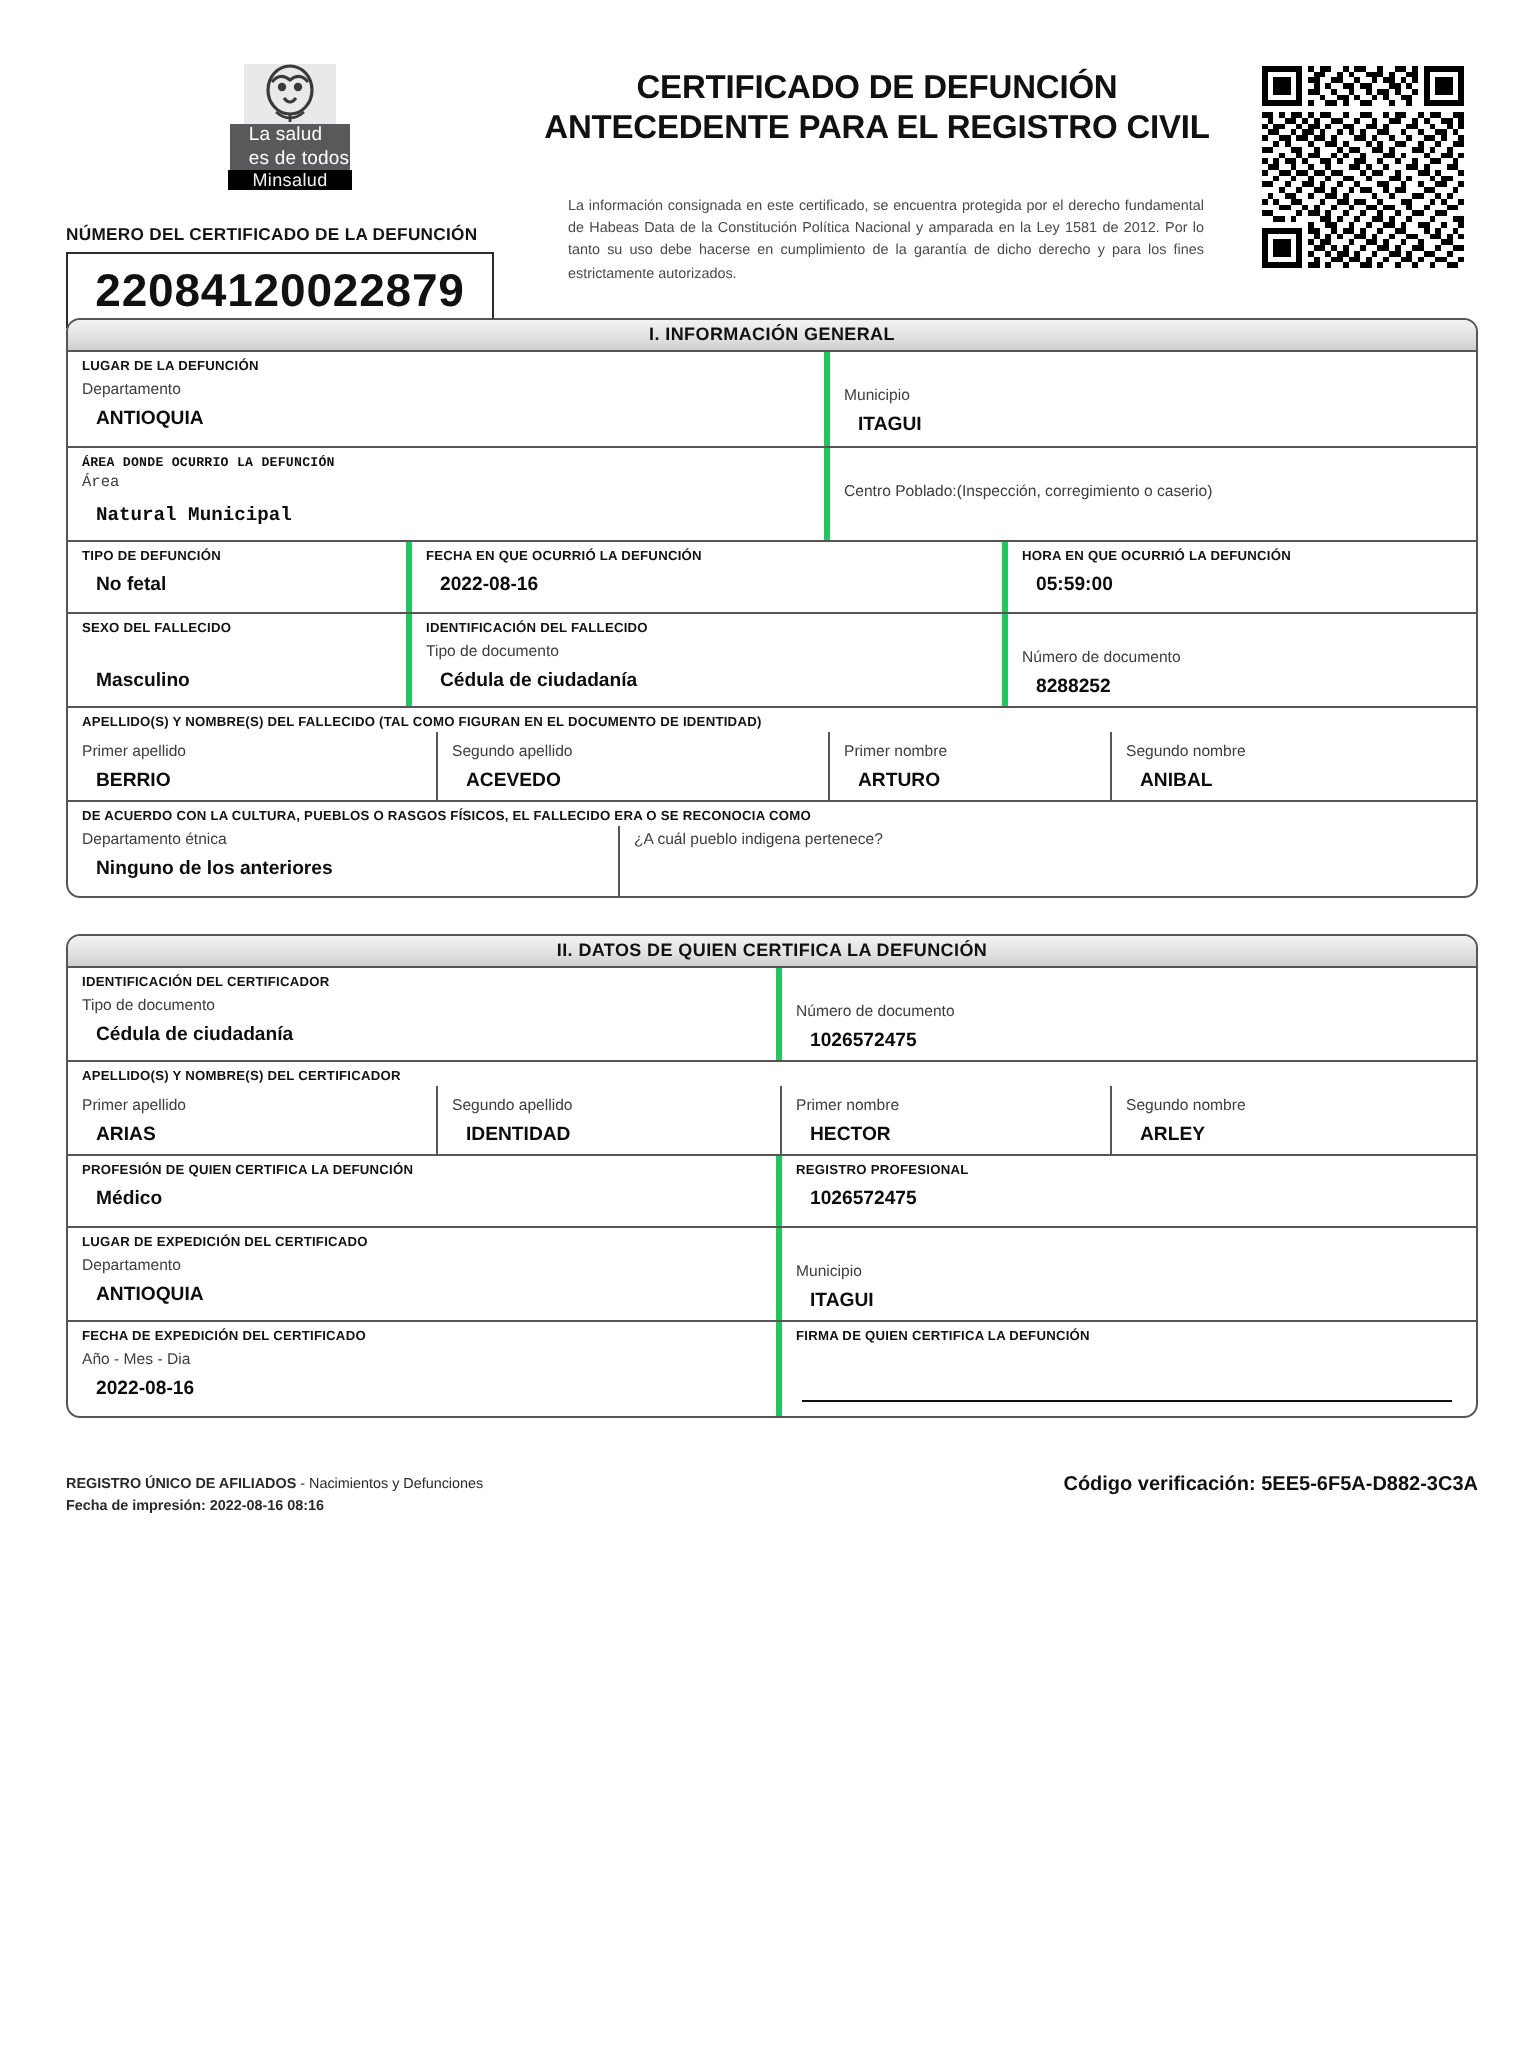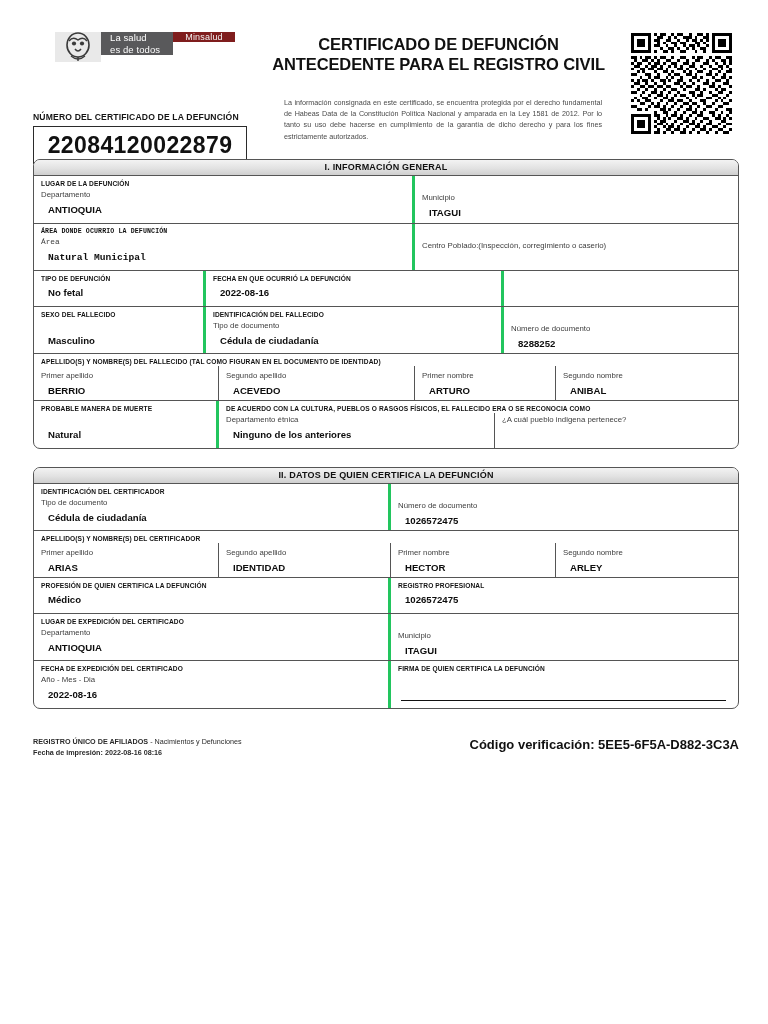--- a/index.html
+++ b/index.html
@@ -27,21 +27,22 @@
     position: absolute;
     left: 33px; top: 26px;
     width: 707px;
     height: 122px;
   }
   .brand-block {
     position: absolute;
     left: 22px; top: 6px;
     width: 180px; height: 40px;
     display: flex;
-    align-items: flex-start;
+    align-items: center;
+    flex-direction: column;
   }
   .brand-seal {
     width: 46px;
     background: #e9e9e9;
     display: flex;
     align-items: center;
     justify-content: center;
   }
   .brand-seal svg { display:block; }
   .brand-mid {
@@ -51,21 +52,21 @@
     display: flex;
     flex-direction: column;
     justify-content: center;
     padding-left: 9px;
     font-size: 9.5px;
     line-height: 11.5px;
     letter-spacing: 0.1px;
   }
   .brand-right {
     width: 62px;
-    background: #7f1d1d;
+    background: #000000;
     color: #f2f2f2;
     display: flex;
     align-items: center;
     justify-content: center;
     font-size: 9px;
     letter-spacing: 0.2px;
   }
 
   .cert-num-label {
     position: absolute;
@@ -210,21 +211,21 @@
     width: 706px;
     display: flex;
     justify-content: space-between;
     align-items: flex-start;
   }
   .foot-left { font-size: 7.2px; line-height: 11px; color: #2a2a2a; }
   .foot-left .l1 { font-weight: bold; }
   .foot-left .l1 .norm { font-weight: normal; }
   .foot-left .l2 { font-weight: bold; }
   .foot-right {
-    font-size: 13px;
+    font-size: 10px;
     font-weight: bold;
     color: #111111;
     padding-top: 1px;
   }
 </style>
 </head>
 <body>
 
 <div class="page">
 
@@ -633,20 +634,24 @@
 
       <div class="row">
         <div class="cell" style="width:172px; height:35px;">
           <div class="caps">TIPO DE DEFUNCIÓN</div>
           <div class="val">No fetal</div>
         </div>
         <div class="cell" style="width:298px; height:35px;">
           <div class="caps">FECHA EN QUE OCURRIÓ LA DEFUNCIÓN</div>
           <div class="val">2022-08-16</div>
         </div>
+        <div class="cell last" style="width:234px; height:35px;">
+          <div class="caps">HORA EN QUE OCURRIÓ LA DEFUNCIÓN</div>
+          <div class="val">05:59:00</div>
+        </div>
       </div>
 
       <div class="row">
         <div class="cell" style="width:172px; height:46px;">
           <div class="caps">SEXO DEL FALLECIDO</div>
           <div class="val" style="margin-top:15px;">Masculino</div>
         </div>
         <div class="cell" style="width:298px; height:46px;">
           <div class="caps">IDENTIFICACIÓN DEL FALLECIDO</div>
           <div class="sub">Tipo de documento</div>
@@ -674,24 +679,20 @@
             <div class="val">ARTURO</div>
           </div>
           <div class="cell last" style="width:182px;">
             <div class="sub">Segundo nombre</div>
             <div class="val">ANIBAL</div>
           </div>
         </div>
       </div>
 
       <div class="row">
-        <div class="cell" style="width:185px; height:47px;">
-          <div class="caps">PROBABLE MANERA DE MUERTE</div>
-          <div class="val" style="margin-top:15px;">Natural</div>
-        </div>
         <div class="cell last" style="width:519px; height:47px; padding:3px 0 0 0;">
           <div class="caps" style="padding-left:7px;">DE ACUERDO CON LA CULTURA, PUEBLOS O RASGOS FÍSICOS, EL FALLECIDO ERA O SE RECONOCIA COMO</div>
           <div class="nest" style="height:36px;">
             <div style="width:275px; padding:0 7px;">
               <div class="sub">Departamento étnica</div>
               <div class="val">Ninguno de los anteriores</div>
             </div>
             <div class="nest-div" style="width:244px; padding:0 7px;">
               <div class="sub">¿A cuál pueblo indigena pertenece?</div>
               <div class="val"></div>

